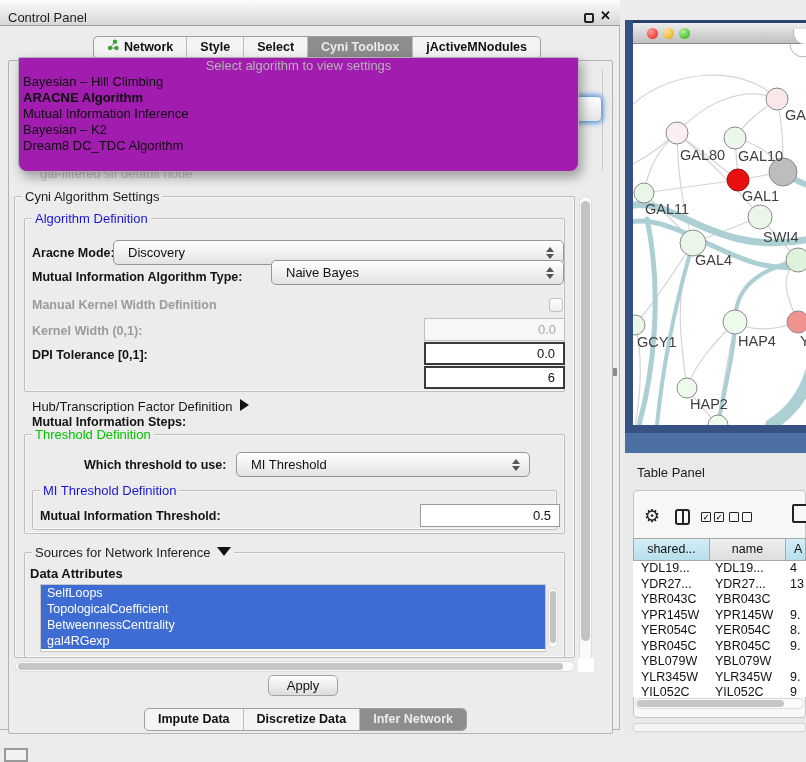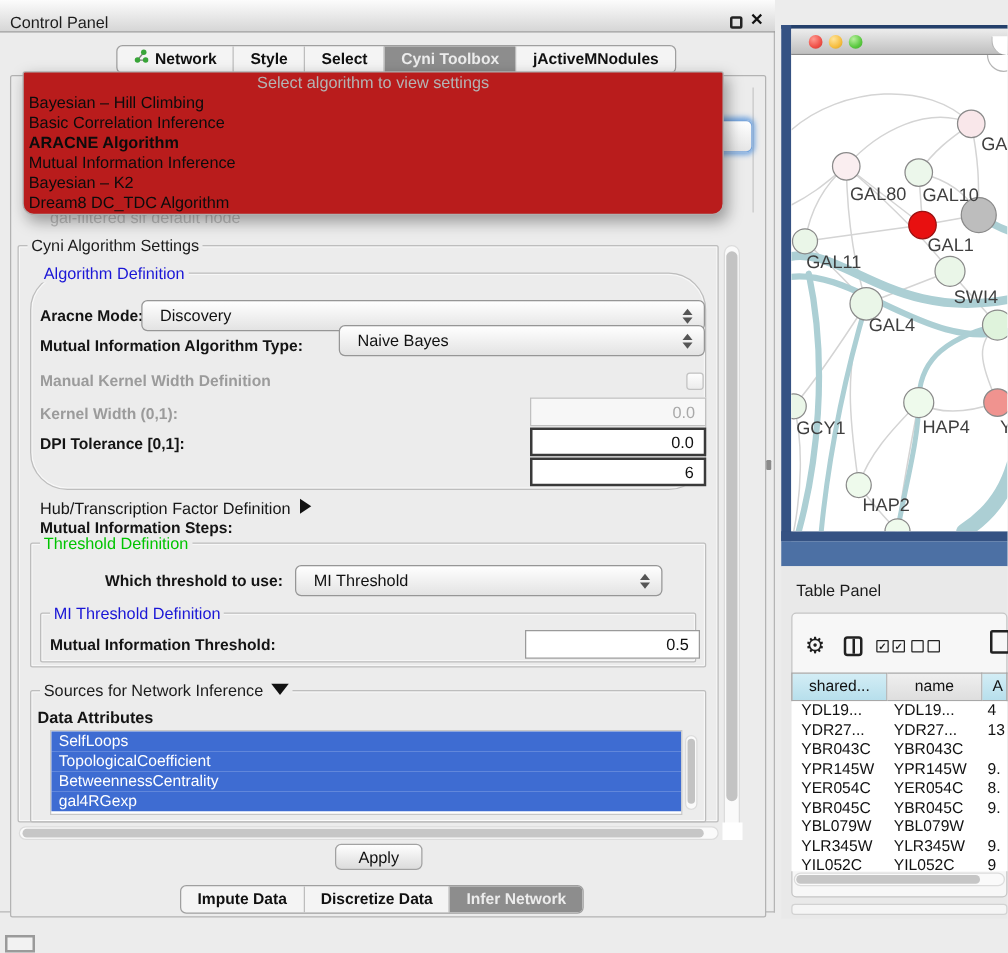--- a/index.html
+++ b/index.html
@@ -31,36 +31,36 @@
   
   #frame { left:8px; top:60px; width:605px; height:674px;
            border:1px solid #b3b3b3; border-radius:2px; background:#ececec; }
   .bg-line { background:#c6c6c6; width:1px; }
   #bg-combo { left:565px; top:96px; width:37px; height:26px; border-radius:5px;
         background:linear-gradient(#fff,#e6e6e6); border:1px solid #7aa7dd;
         box-shadow:0 0 4px 2px rgba(90,150,220,.8); z-index:1; }
   #bg-text { left:40px; top:166px; font-size:13px; color:#bdbdbd; z-index:1; }
 
   
-  #popup { left:18px; top:57px; width:561px; height:115px; background:#b91c1c;
+  #popup { left:18px; top:57px; width:561px; height:115px; background:#a21caf;
         border:1px solid #b0b0b0; border-radius:2px 2px 9px 9px;
         box-shadow:3px 5px 12px rgba(0,0,0,.35); z-index:6; }
   #popup .ph { height:16px; line-height:15px; text-align:center;
         color:#b4b4b4; font-size:13px; }
   #popup .item { height:16px; line-height:16px; padding-left:4px;
         font-size:13px; color:#0c0c0c; }
   #popup .item.b { font-weight:700; }
 
   
   .fs { border:1px solid #bdbdbd; border-radius:2px;
         box-shadow:inset 0 0 0 1px rgba(255,255,255,.6); }
   .legend { position:absolute; top:-8px; left:7px; background:#ececec;
         padding:0 3px; font-size:13px; white-space:nowrap; }
   #fs-main  { left:14px; top:196px; width:561px; height:462px; }
-  #fs-algo  { left:24px; top:218px; width:541px; height:174px;border-radius:30px; }
+  #fs-algo  { left:24px; top:218px; width:541px; height:174px; }
   #fs-thr   { left:24px; top:434px; width:541px; height:100px; }
   #fs-mi    { left:32px; top:490px; width:525px; height:40px; }
   #fs-src   { left:24px; top:552px; width:541px; height:106px; }
   .t-black { color:#1c1c1c; } .t-blue { color:#1a16d6; } .t-green { color:#00c400; }
 
   .lbl  { font-size:12.5px; font-weight:700; color:#141414; white-space:nowrap; }
   .lbl.dis { color:#9b9b9b; }
   .combo { background:linear-gradient(#ffffff,#e3e3e3); border:1px solid #969696;
         border-radius:5px; font-size:13px; color:#111; line-height:23px;
         padding-left:14px; }
@@ -173,21 +173,20 @@
 </div>
 
 <div class="abs" id="frame"></div>
 <div class="abs bg-line" style="left:602px;top:70px;height:100px;"></div>
 <div class="abs" id="bg-combo"></div>
 <div class="abs" id="bg-text">gal-filtered sif default node</div>
 
 <div class="abs" id="popup">
   <div class="ph">Select algorithm to view settings</div>
   <div class="item">Bayesian – Hill Climbing</div>
-  <div class="item">Basic Correlation Inference</div>
   <div class="item b">ARACNE Algorithm</div>
   <div class="item">Mutual Information Inference</div>
   <div class="item">Bayesian – K2</div>
   <div class="item">Dream8 DC_TDC Algorithm</div>
 </div>
 
 <div class="abs fs" id="fs-main">
   <span class="legend t-black">Cyni Algorithm Settings</span>
 </div>
 

